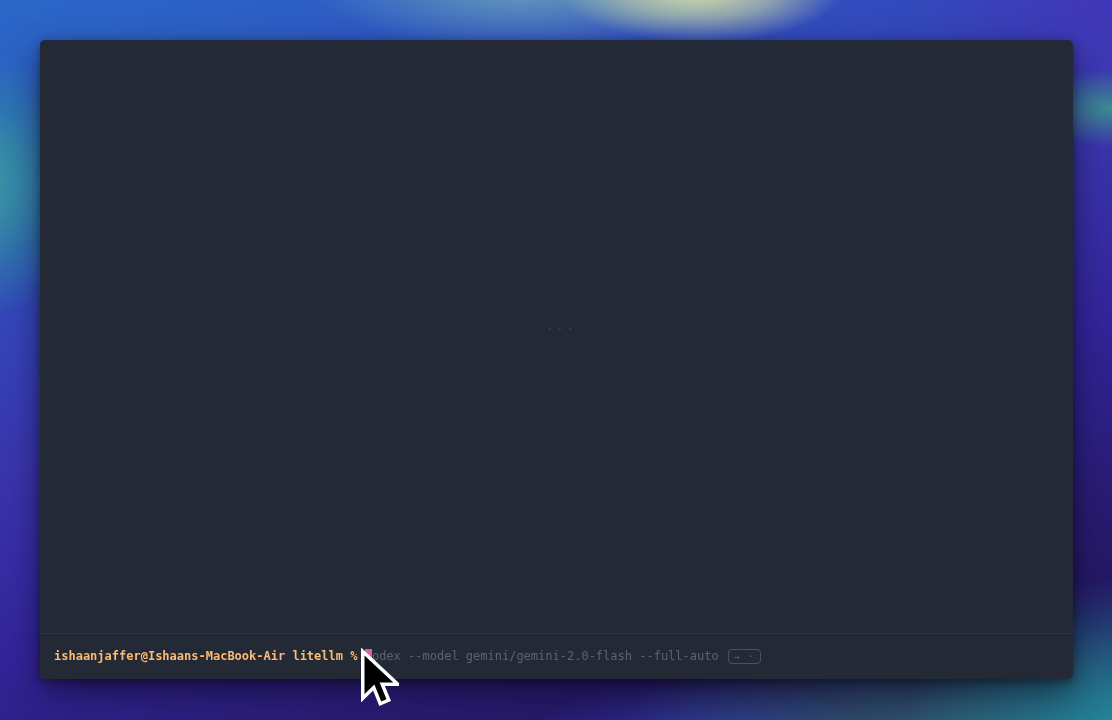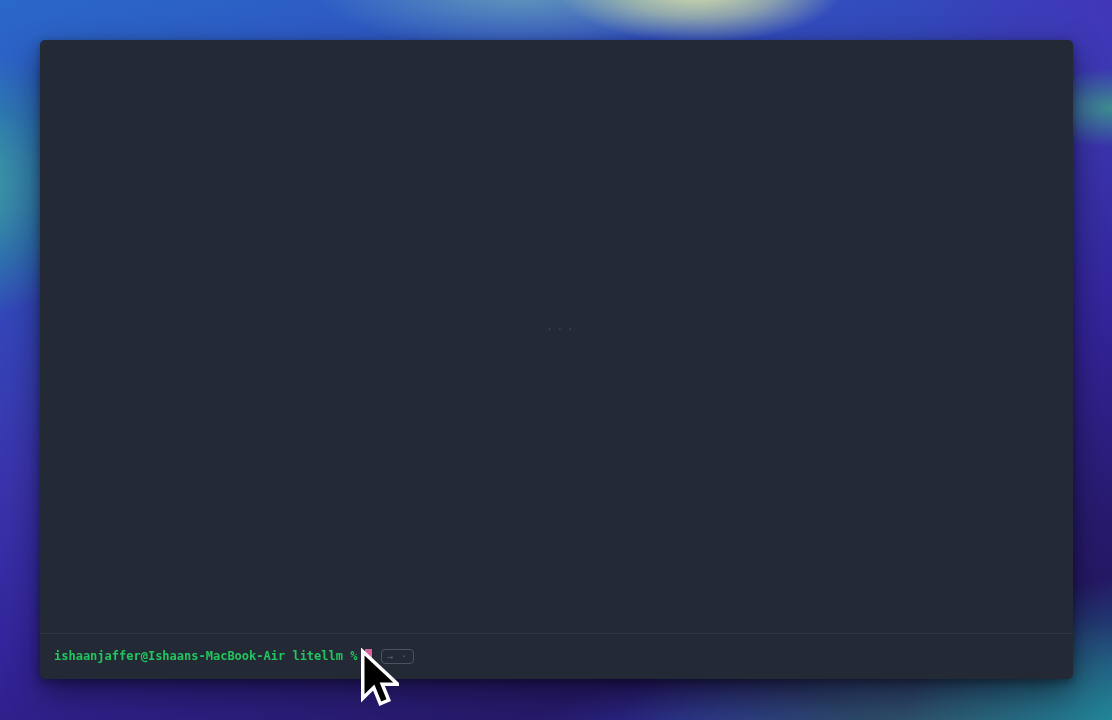--- a/index.html
+++ b/index.html
@@ -72,21 +72,21 @@
     height: 45px;
     display: flex;
     align-items: center;
     padding-left: 14px;
     font-size: 12px;
     line-height: 15px;
     white-space: pre;
   }
 
   .prompt-context {
-    color: #22c55e;
+    color: #fdba74;
     font-weight: bold;
   }
 
   .cursor-block {
     background: #d8639b;
     color: #d8639b; 
   }
 
   .suggestion-text {
     color: #5b6372;
@@ -122,21 +122,21 @@
 
 <div class="terminal">
 
   <div class="terminal-output">
     <span class="output-ellipsis">···</span>
   </div>
 
   <div class="divider"></div>
 
   <div class="prompt-bar">
-    <span class="prompt-context">ishaanjaffer@Ishaans-MacBook-Air litellm % </span><span class="cursor-block">c</span>
+    <span class="prompt-context">ishaanjaffer@Ishaans-MacBook-Air litellm % </span><span class="cursor-block">c</span><span class="suggestion-text">odex --model gemini/gemini-2.0-flash --full-auto</span>
     <span class="hint-badge">→ ·</span>
   </div>
 
 </div>
 
 <svg class="mouse-pointer" viewBox="0 0 16 24" xmlns="http://www.w3.org/2000/svg">
   <path d="M1.5 1 L1.5 19.7 L5.9 15.4 L8.5 21.9 L11.9 20.4 L9.3 14.1 L15.5 14.1 Z" fill="#000000" stroke="#ffffff" stroke-width="1.4" stroke-linejoin="miter"></path>
 </svg>
 
 </body></html>

